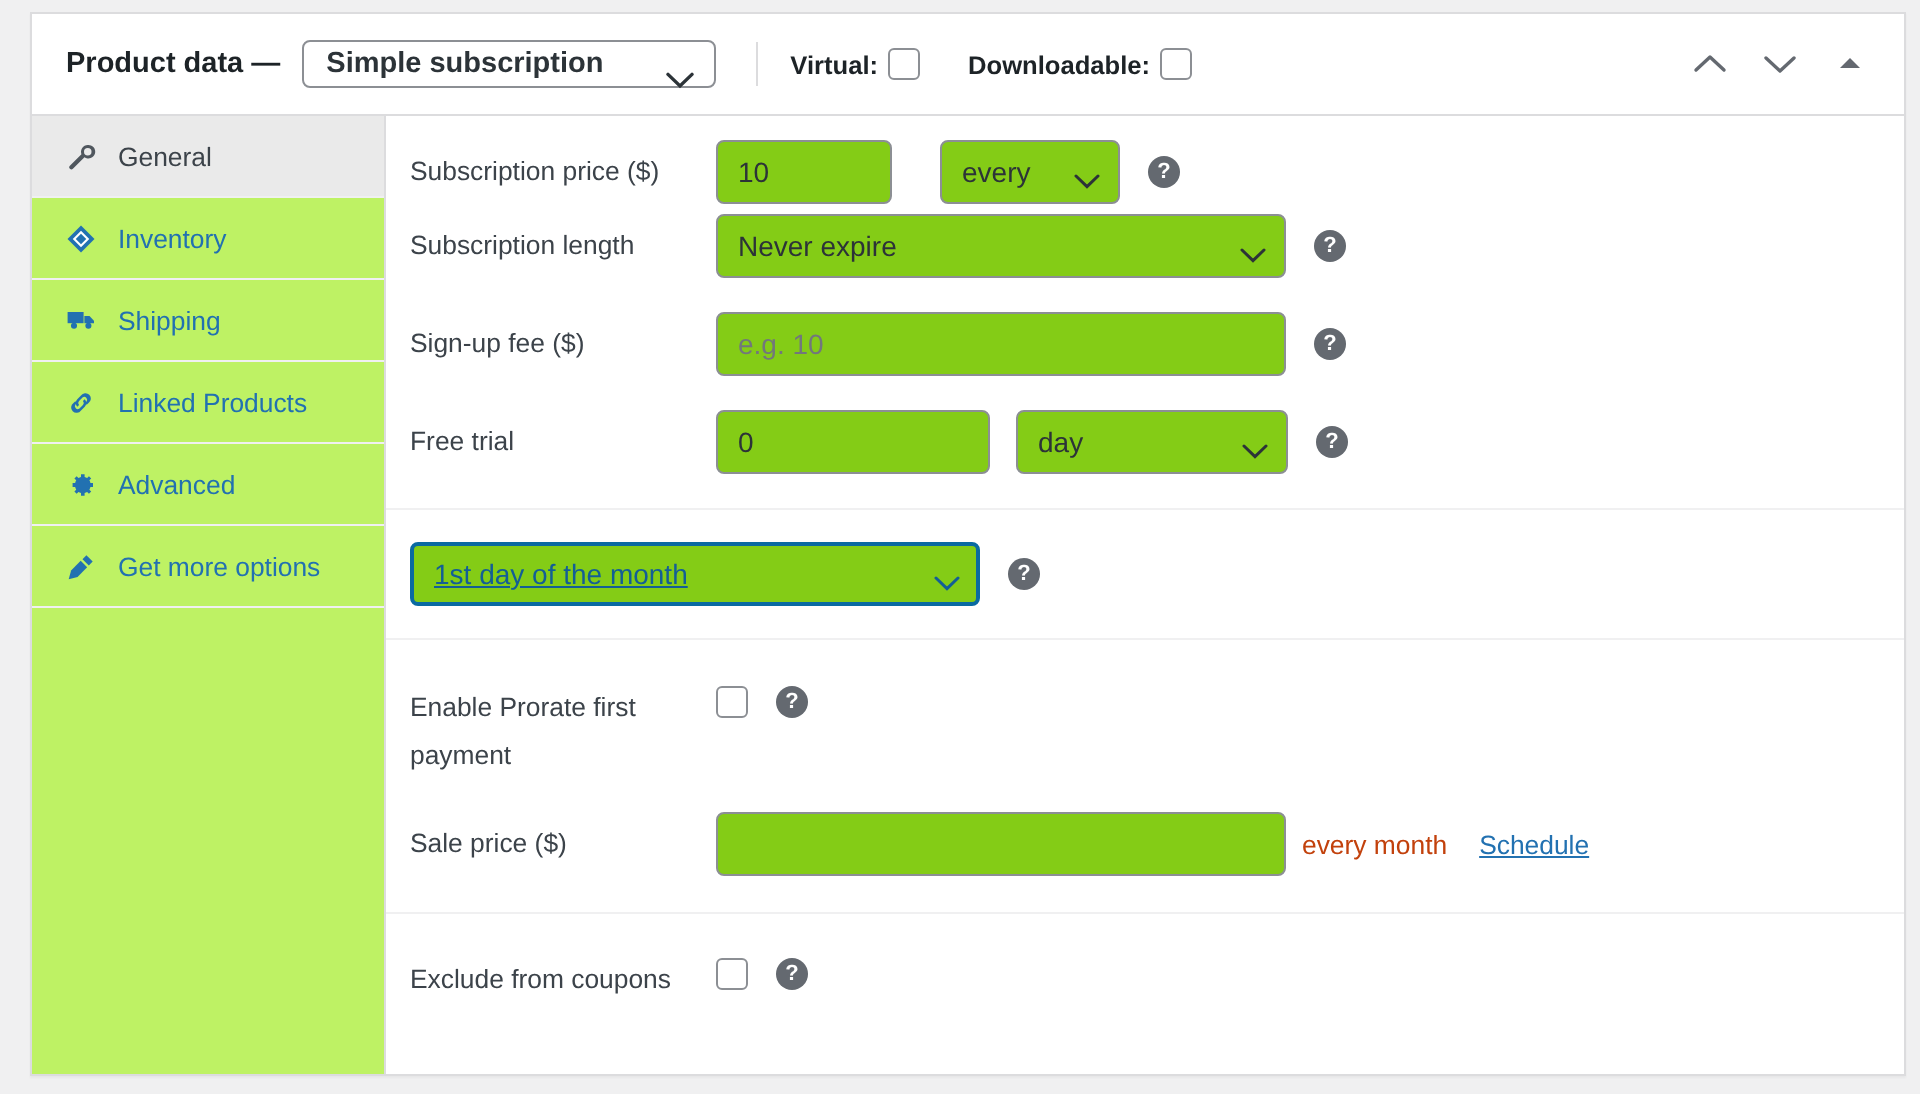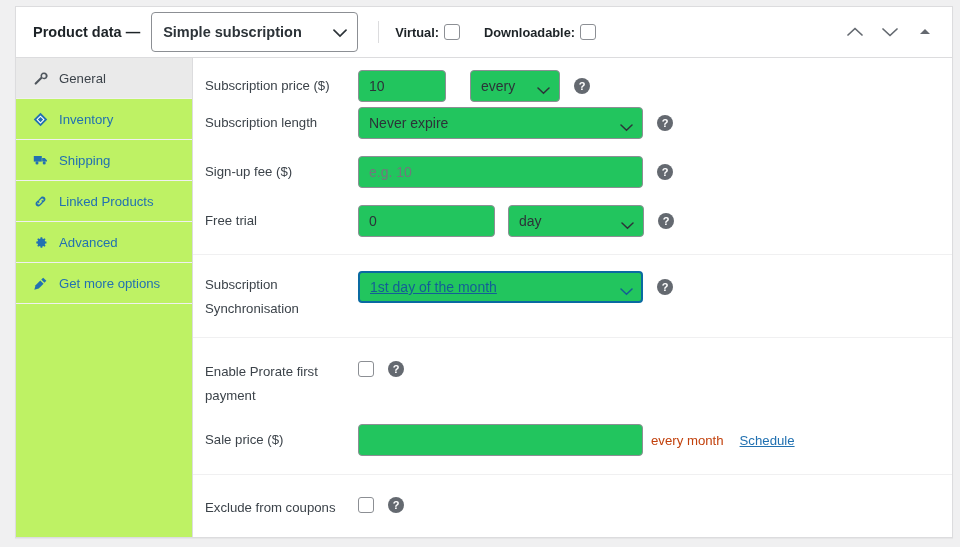--- a/index.html
+++ b/index.html
@@ -34,21 +34,21 @@
   }
   .head-title {
     font-size: 14.5px;
     font-weight: bold;
     color: #1d2327;
     white-space: nowrap;
   }
   .type-select {
     position: relative;
     margin-left: 11px;
-    width: 207px; height: 40px;
+    width: 207px; height: 24px;
     border: 1px solid #8c8f94;
     border-radius: 4px;
     background: #fff;
     display: flex;
     align-items: center;
     padding: 0 28px 0 11px;
     font-size: 14.5px;
     font-weight: bold;
     color: #2c3338;
   }
@@ -129,21 +129,21 @@
     font-size: 13.2px;
     color: #3c434a;
     line-height: 24px;
     padding-top: 4px;
   }
   .row-ctrl { display: flex; align-items: center; flex-wrap: wrap; }
   input.txt, .sel {
     height: 32px;
     border: 1px solid #8c8f94;
     border-radius: 4px;
-    background: #22c55e;
+    background: #84cc16;
     font-size: 14px;
     color: #2c3338;
     font-family: "Liberation Sans", sans-serif;
     padding: 0 10px;
     outline: none;
   }
   input.txt::placeholder { color: #72777c; }
   .sel {
     position: relative;
     display: flex;
@@ -354,21 +354,20 @@
                   </svg>
               </span>
             </div>
             <span class="help">?</span>
           </div>
         </div>
       </div>
 
       <div class="group">
         <div class="row" style="padding-top:16px;padding-bottom:16px;">
-          <div class="row-label" style="padding-top:2px;">Subscription Synchronisation</div>
           <div class="row-ctrl" style="align-items:flex-start;">
             <div class="sel focus" style="width:285px;text-decoration:underline;">
               <span>1st day of the month</span>
               <span class="chev" style="right:8px;top:10px;">
                 <svg width="13" height="8" viewBox="0 0 13 8">
                     <path d="M1 1 L6.5 6.3 L12 1" fill="none" stroke="#135e96" stroke-width="1.5" stroke-linecap="round"></path>
                   </svg>
               </span>
             </div>
             <span class="help" style="margin-top:8px;">?</span>

